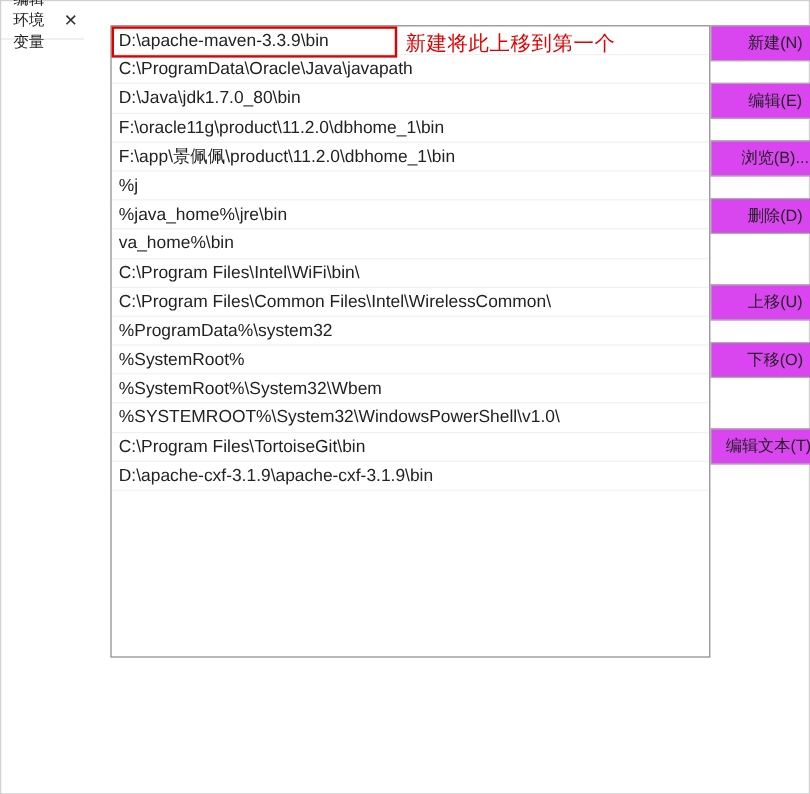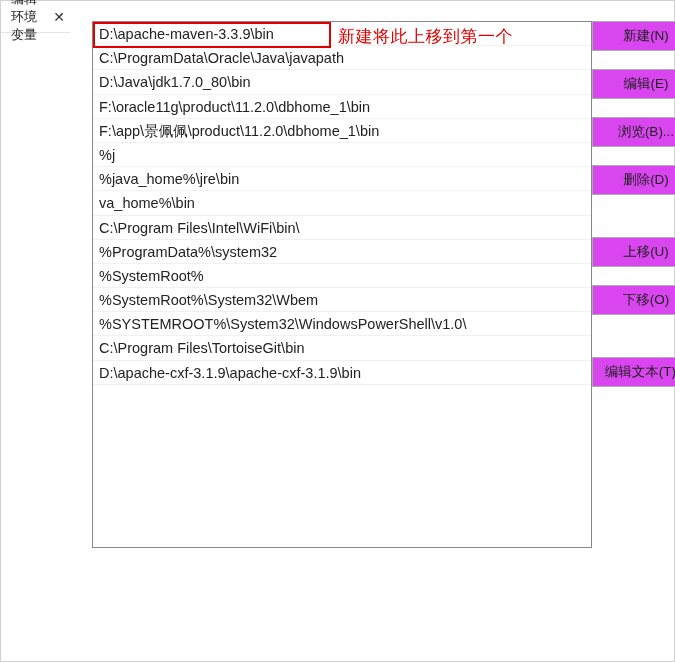--- a/index.html
+++ b/index.html
@@ -170,20 +170,21 @@
       <div class="listbox">
         <div class="list-item">D:\apache-maven-3.3.9\bin</div>
         <div class="list-item">C:\ProgramData\Oracle\Java\javapath</div>
         <div class="list-item">D:\Java\jdk1.7.0_80\bin</div>
         <div class="list-item">F:\oracle11g\product\11.2.0\dbhome_1\bin</div>
         <div class="list-item">F:\app\景佩佩\product\11.2.0\dbhome_1\bin</div>
         <div class="list-item">%j</div>
         <div class="list-item">%java_home%\jre\bin</div>
         <div class="list-item">va_home%\bin</div>
         <div class="list-item">C:\Program Files\Intel\WiFi\bin\</div>
+        <div class="list-item">C:\Program Files\Common Files\Intel\WirelessCommon\</div>
         <div class="list-item">%ProgramData%\system32</div>
         <div class="list-item">%SystemRoot%</div>
         <div class="list-item">%SystemRoot%\System32\Wbem</div>
         <div class="list-item">%SYSTEMROOT%\System32\WindowsPowerShell\v1.0\</div>
         <div class="list-item">C:\Program Files\TortoiseGit\bin</div>
         <div class="list-item">D:\apache-cxf-3.1.9\apache-cxf-3.1.9\bin</div>
       </div>
       <div class="highlight-box"></div>
       <div class="annotation">新建将此上移到第一个</div>
     </div>

